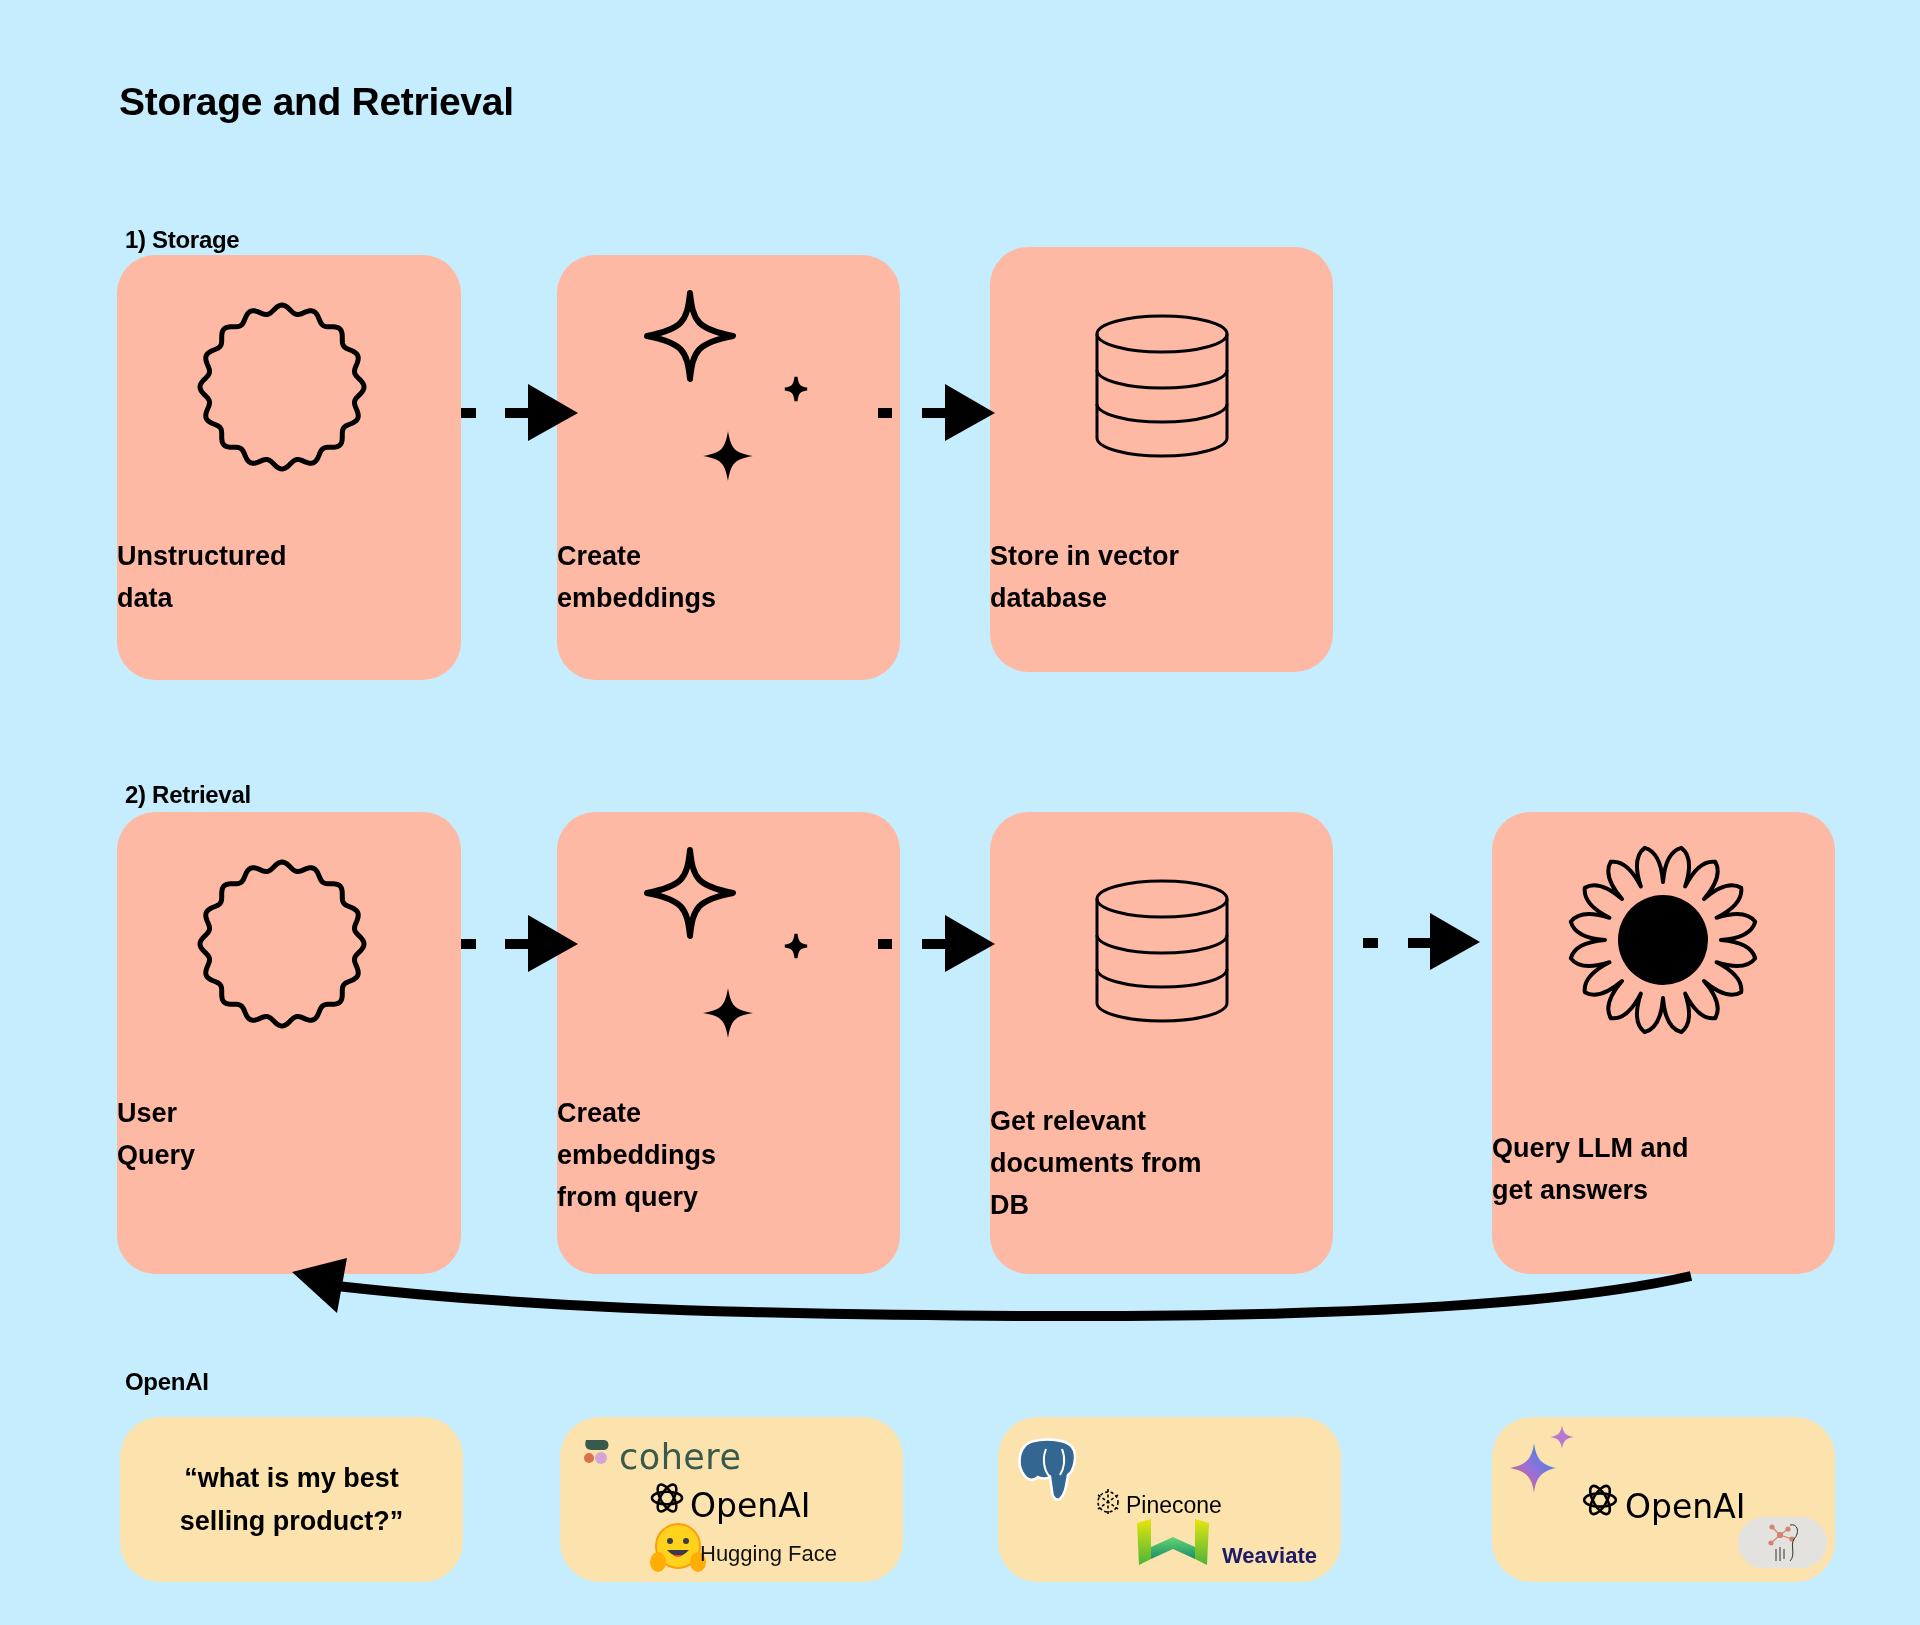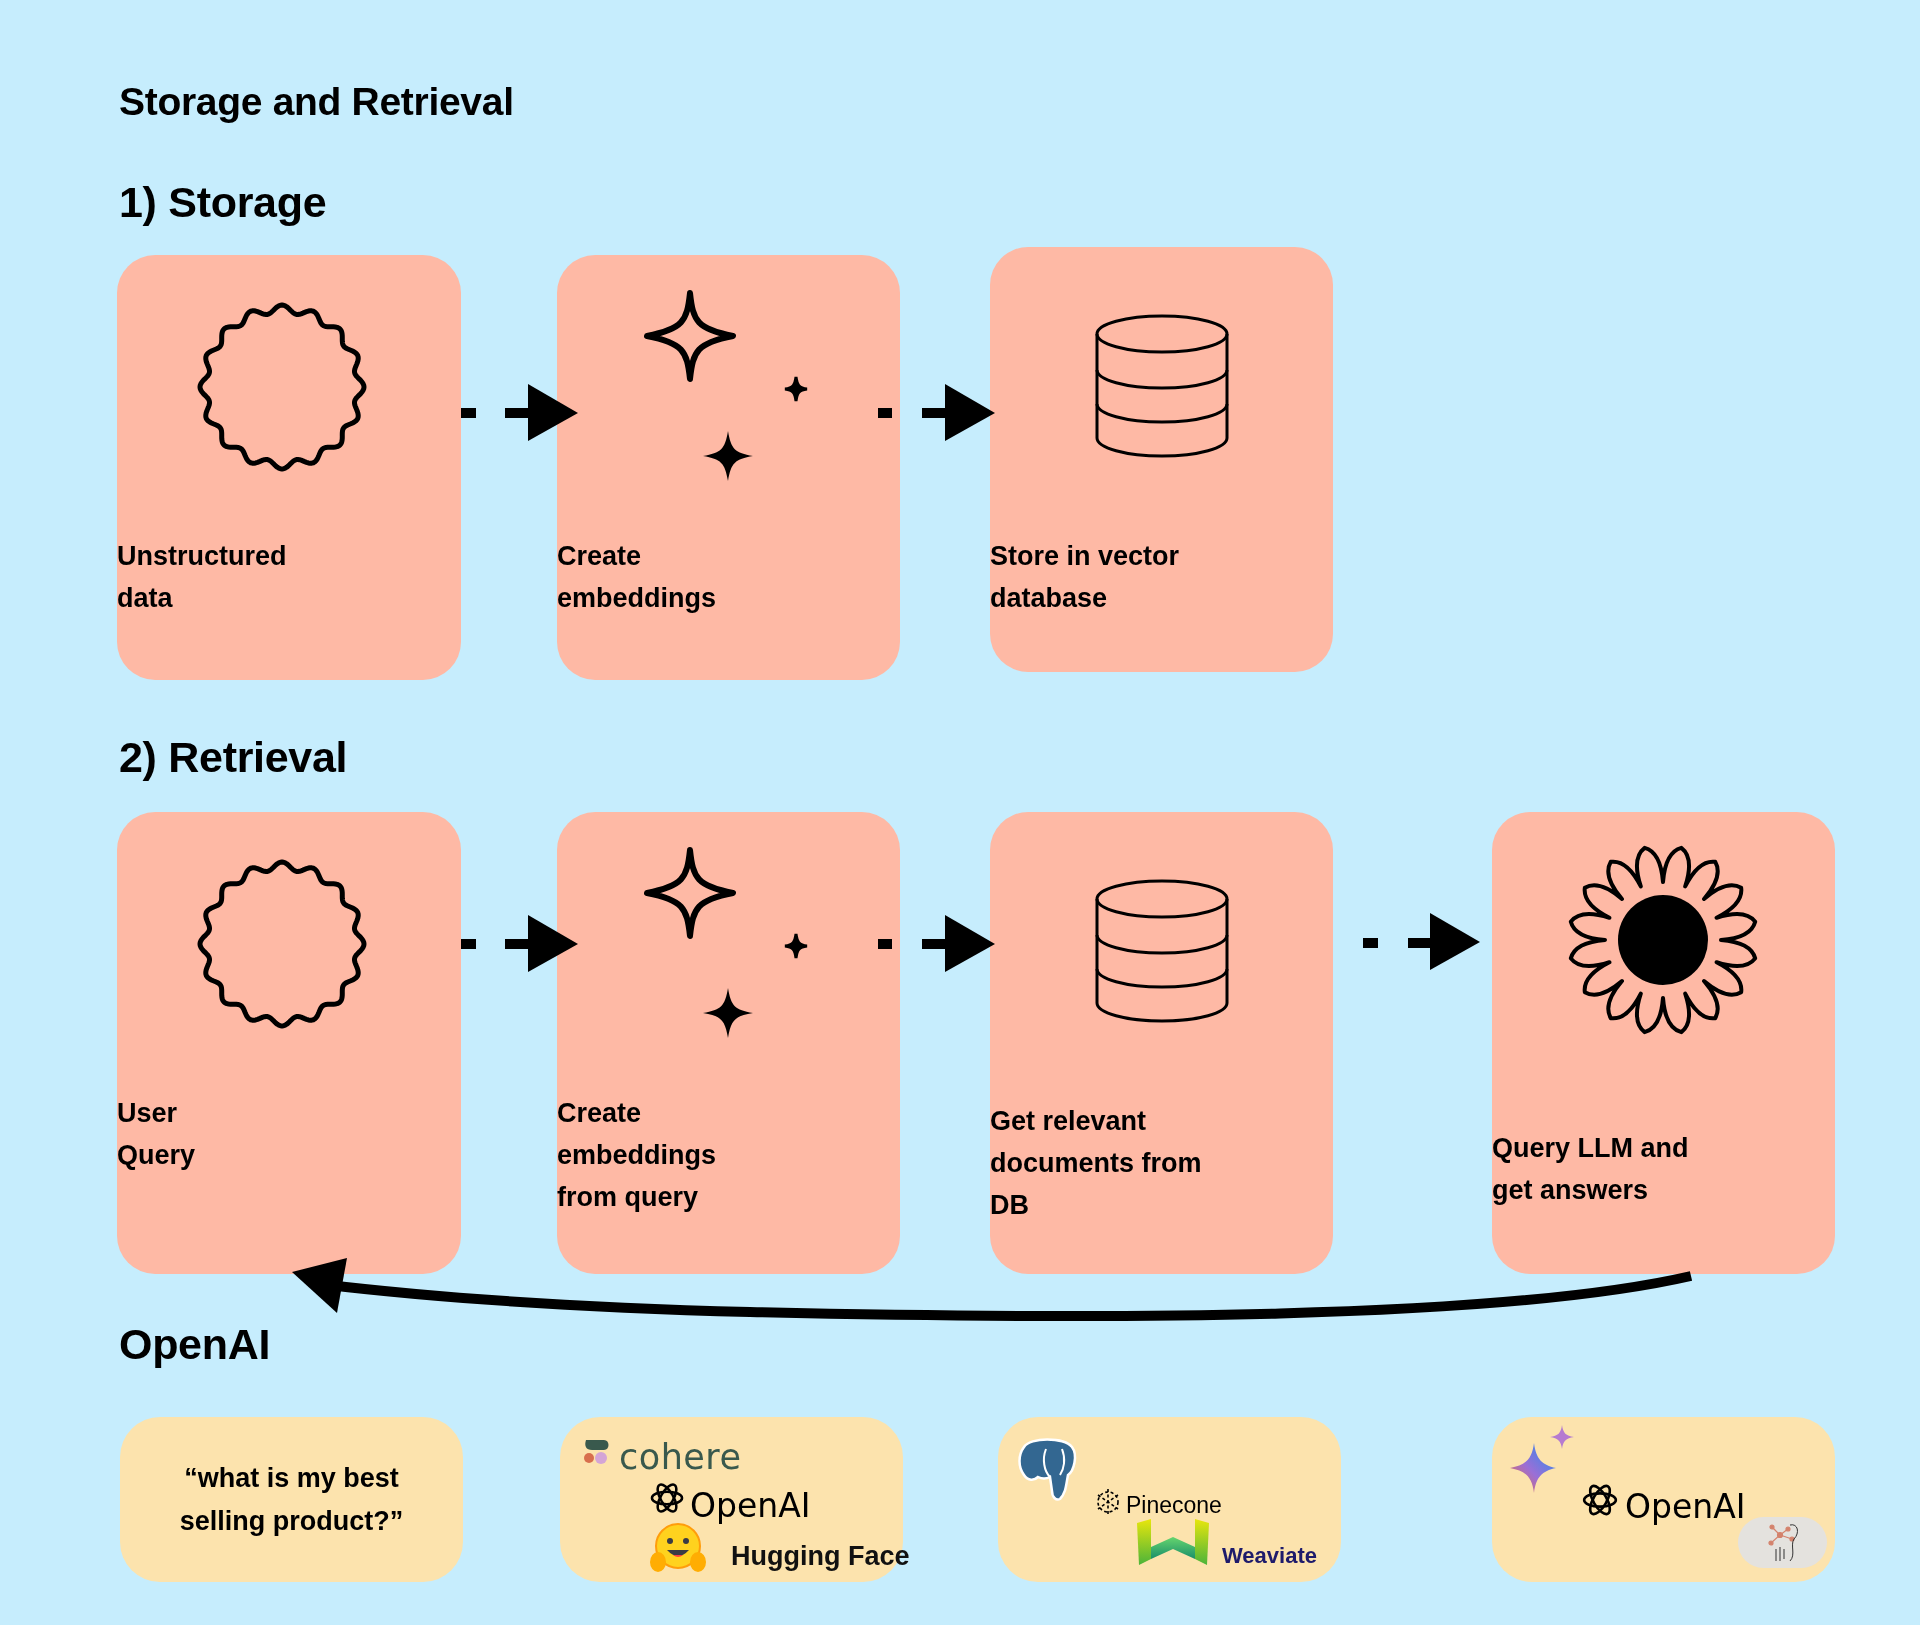--- a/index.html
+++ b/index.html
@@ -4,21 +4,21 @@
   <style>
     html, body { margin: 0; padding: 0; }
     body {
       width: 1920px; height: 1625px; position: relative; overflow: hidden;
       background: #c6edfd;
       font-family: "Liberation Sans", "DejaVu Sans", sans-serif;
       color: #000;
     }
     .h { position: absolute; font-weight: 700; margin: 0; white-space: nowrap; letter-spacing: -0.3px; }
     .h-title { left: 119px; top: 80px; font-size: 39px; }
-    .h-sec { left: 119px; font-size: 43px; }
+    .h-sec { left: 125px; font-size: 24px; margin-top: 48px; }
     .card {
       position: absolute; background: #feb9a5; border-radius: 38px;
     }
     .card .label {
       position: absolute; left: 0; right: 0; text-align: left;
       font-weight: 700; font-size: 27px; line-height: 42px;
     }
     .card .label span { display: block; }
     .card svg.icon { position: absolute; }
     .ex {
@@ -187,21 +187,21 @@
   <div class="logo-text" style="left:130px; top:61px; font-size:33px; font-family:'DejaVu Sans', sans-serif">OpenAI</div>
   <svg style="position:absolute; left:90px; top:105px" width="56" height="52" viewBox="0 0 56 52">
     <circle cx="28" cy="24" r="22" fill="#ffd21e" stroke="#ff9d0b" stroke-width="2"></circle>
     <circle cx="20" cy="19" r="3" fill="#3a3b45"></circle>
     <circle cx="36" cy="19" r="3" fill="#3a3b45"></circle>
     <path d="M17 28 Q28 40 39 28 Z" fill="#3a3b45"></path>
     <path d="M23 33 Q28 37 33 33" fill="#f94040"></path>
     <ellipse cx="8" cy="40" rx="8" ry="10" fill="#ffad03"></ellipse>
     <ellipse cx="48" cy="40" rx="8" ry="10" fill="#ffad03"></ellipse>
   </svg>
-  <div class="logo-text" style="left:171px; top:116px; font-size:27px; font-weight:700; color:#111">Hugging Face</div>
+  <div class="logo-text" style="left:140px; top:116px; font-size:22px; font-weight:400; color:#111">Hugging Face</div>
 </div>
 
 <div class="ex" style="left:998px">
   <svg style="position:absolute; left:18px; top:20px" width="62" height="66" viewBox="0 0 62 66">
     <path d="M8 10 C14 0 48 0 56 10 C62 18 58 34 52 38 C50 48 50 56 44 62 C40 64 36 60 36 54 L34 40 C30 42 26 42 22 40 C18 44 12 44 8 38 C2 30 2 18 8 10 Z" fill="#336791" stroke="#fff" stroke-width="2.5"></path>
     <path d="M30 12 C26 22 28 34 34 40" fill="none" stroke="#fff" stroke-width="2"></path>
     <path d="M46 12 C50 22 48 32 44 38" fill="none" stroke="#fff" stroke-width="2"></path>
   </svg>
   <svg style="position:absolute; left:96px; top:70px" width="28" height="30" viewBox="0 0 28 30">
     <g fill="none" stroke="#000" stroke-width="1.6" stroke-dasharray="3 2.5">

